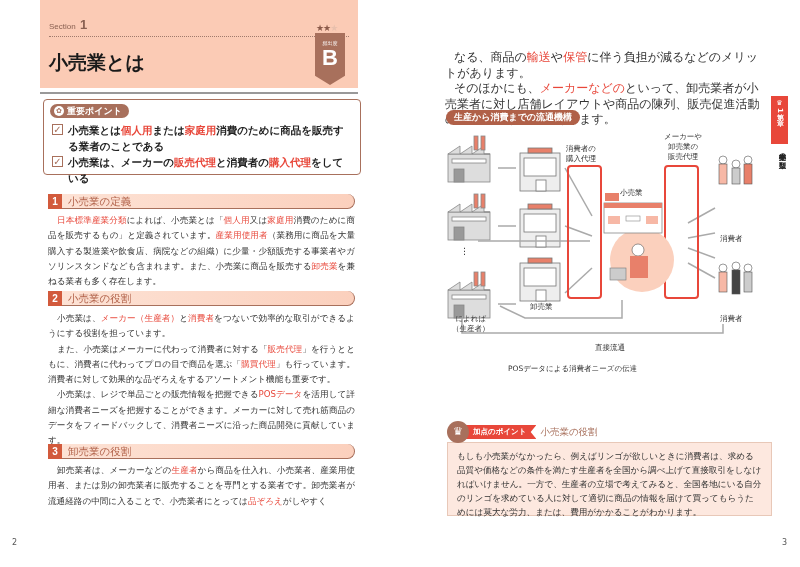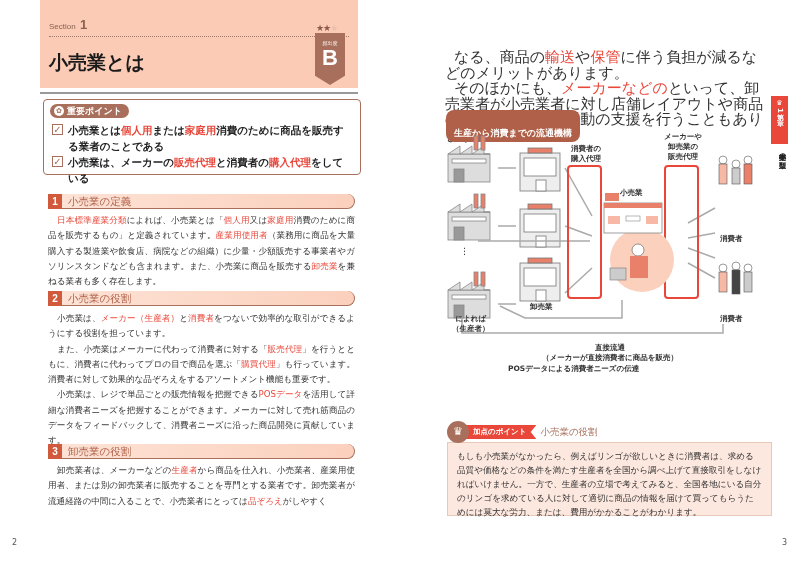--- a/index.html
+++ b/index.html
@@ -74,33 +74,33 @@
 
   .para {
     position: absolute; left: 48px; width: 307px; font-size: 8.6px; line-height: 15.3px; color: #333;
     text-align: justify;
   }
   .indent { display: inline-block; width: 9px; }
 
   .page-num { position: absolute; top: 538px; font-size: 8px; color: #555; }
 
   
-  .rp-para { position: absolute; left: 445px; width: 325px; font-size: 15px; line-height: 15.5px; color: #333; }
+  .rp-para { position: absolute; left: 445px; width: 325px; font-size: 12px; line-height: 15.5px; color: #333; }
   .diagram-tag {
-    position: absolute; left: 446px; top: 110px; height: 15px; padding: 16px 8px;
+    position: absolute; left: 446px; top: 110px; height: 15px; padding: 0 8px;
     background: #b06048; color: #fff; font-size: 9px; font-weight: bold; border-radius: 8px; line-height: 15px;
   }
   .chapter-tab {
     position: absolute; left: 771px; top: 96px; width: 17px; height: 48px; background: #e8473a; color: #fff;
     font-size: 7px; font-weight: bold; text-align: center; padding-top: 3px; line-height: 9px;
   }
   .chapter-side { position: absolute; left: 774px; top: 148px; width: 12px; font-size: 7px; font-weight: bold; color: #222; line-height: 8.5px; text-align: center; }
 
   .diagram { position: absolute; left: 440px; top: 128px; width: 330px; height: 245px; }
-  .dlabel { position: absolute; font-size: 7.5px; font-weight: bold; color: #333; text-align: center; line-height: 10px; }
+  .dlabel { position: absolute; font-size: 7.5px; font-weight: normal; color: #333; text-align: center; line-height: 10px; }
 
   .tip-header { position: absolute; left: 447px; top: 424px; height: 16px; display: flex; align-items: center; }
   .tip-crown {
     width: 22px; height: 22px; border-radius: 50%; background: #a8705c; color: #fff; font-size: 11px;
     text-align: center; line-height: 22px; position: relative; z-index: 2;
   }
   .tip-tag {
     height: 14px; margin-left: -4px; padding: 0 10px 0 8px; background: #e8473a; color: #fff; font-size: 7.5px;
     font-weight: bold; line-height: 14px; clip-path: polygon(0 0, 100% 0, 92% 50%, 100% 100%, 0 100%);
   }
@@ -270,21 +270,21 @@
         <rect x="304" y="36" width="8" height="20" fill="#e8806a"></rect>
       <circle cx="283" cy="140" r="4" fill="#fff"></circle>
         <rect x="279" y="144" width="8" height="20" fill="#f7b8a6"></rect>
       <circle cx="296" cy="138" r="4" fill="#fff"></circle>
         <rect x="292" y="142" width="8" height="24" fill="#444"></rect>
       <circle cx="308" cy="140" r="4" fill="#fff"></circle>
         <rect x="304" y="144" width="8" height="20" fill="#ccc"></rect>
     </g>
   </svg>
 
-  <div class="dlabel" style="left:126px; top:16px; width:40px;">
+  <div class="dlabel" style="left:116px; top:16px; width:40px;text-align:right;">
     <div>消費者の</div>
     <div class="r">購入代理</div>
   </div>
   <div class="dlabel" style="left:218px; top:4px; width:50px;">
     <div>メーカーや</div>
     <div>卸売業の</div>
     <div class="r">販売代理</div>
   </div>
   <div class="dlabel" style="left:180px; top:60px;">小売業</div>
   <div class="dlabel" style="left:280px; top:106px;">消費者</div>
@@ -292,21 +292,20 @@
   <div class="dlabel" style="left:90px; top:174px;">卸売業</div>
   <div class="dlabel" style="left:12px; top:186px;">
     <div>によれば</div>
     <div>（生産者）</div>
     </div>
   <div class="dlabel" style="left:68px; top:196px;margin-top:40px;">
     <span class="r">POSデータ</span><span>による消費者ニーズの伝達</span>
   </div>
   <div class="dlabel" style="left:70px; top:215px; width:200px;">
     <div class="r">直接流通</div>
-    <div>（メーカーが直接消費者に商品を販売）</div>
   </div>
 </div>
 
 <div class="tip-header">
   <span class="tip-crown">♛</span>
   <span class="tip-tag">加点のポイント</span>
   <span class="tip-title">小売業の役割</span>
 </div>
 <div class="tip-box">もしも小売業がなかったら、例えばリンゴが欲しいときに消費者は、求める品質や価格などの条件を満たす生産者を全国から調べ上げて直接取引をしなければいけません。一方で、生産者の立場で考えてみると、全国各地にいる自分のリンゴを求めている人に対して適切に商品の情報を届けて買ってもらうためには莫大な労力、または、費用がかかることがわかります。</div>
 

